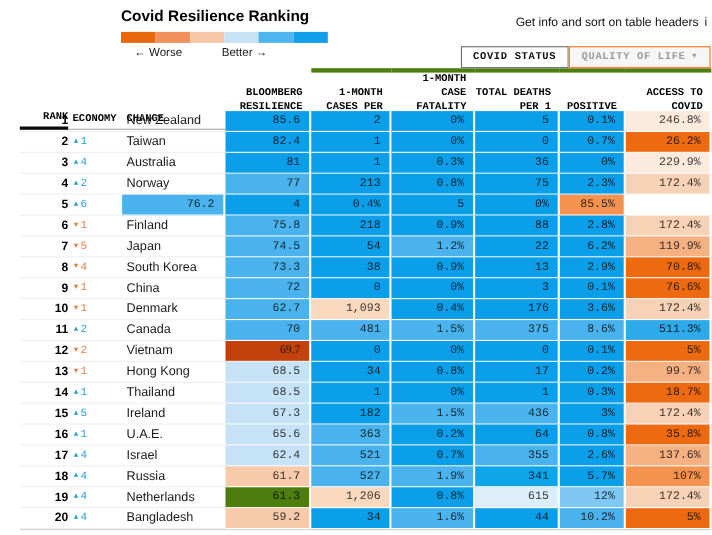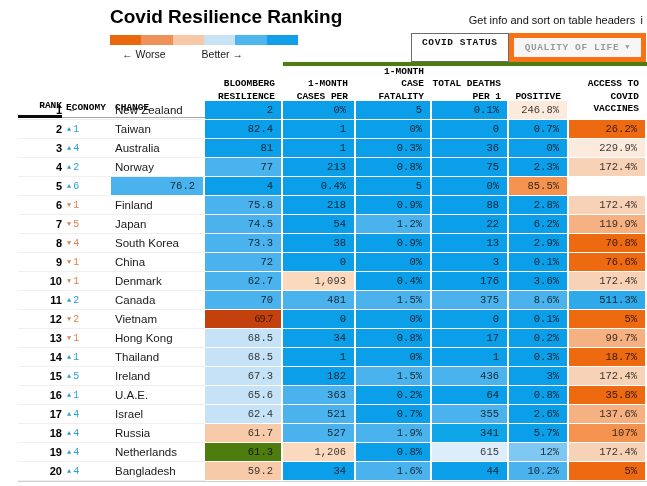--- a/index.html
+++ b/index.html
@@ -2,36 +2,36 @@
 <html><head>
 <meta charset="utf-8">
 <style>
   html,body{margin:0;padding:0;background:#fff;}
   .page{position:relative;width:647px;height:486px;overflow:hidden;background:#fff;
         font-family:"Liberation Sans",sans-serif;}
 
   
   .topbar{position:relative;height:62px;}
   .title-block{position:absolute;left:110px;top:6px;}
-  .page-title{font-size:19px;font-weight:bold;color:#000;margin:0;}
+  .page-title{font-size:14px;font-weight:bold;color:#000;margin:0;}
   .legend{margin-top:7px;width:188px;}
   .legend-bar{display:flex;height:10px;width:188px;}
   .legend-bar .seg{flex:1;height:10px;}
   .legend-labels{display:flex;font-size:10.5px;color:#1a1a1a;margin-top:3px;}
   .legend-labels .worse{margin-left:12px;}
   .legend-labels .better{margin-left:36px;}
 
   .info-line{position:absolute;right:4px;top:12px;font-size:11px;color:#111;}
   .info-icon{display:inline-block;margin-left:5px;color:#222;font-size:11px;}
 
   .tabs{position:absolute;right:1px;bottom:0;display:flex;}
   .tab{font-family:"Liberation Mono","DejaVu Sans Mono",monospace;font-size:9.5px;
        font-weight:bold;letter-spacing:0.6px;cursor:pointer;line-height:10px;}
   .tab.active{border:1px solid #6b6b6b;background:#fff;color:#111;padding:4px 10px;}
-  .tab.inactive{border:5px solid #f97316;background:#f6f6f6;color:#9b9b9b;padding:4px 11px;}
+  .tab.inactive{border:1px solid #f97316;background:#f6f6f6;color:#9b9b9b;padding:4px 11px;}
   .caret{font-size:7px;margin-left:6px;vertical-align:1px;}
 
   
   .tbl{margin-left:18px;width:629px;}
   .hdr,.row{display:grid;grid-template-columns:44px 49px 94px 78px 73px 76px 77px 60px 78px;}
   .hdr{height:39px;}
   .hdr .h{display:flex;align-items:flex-end;justify-content:flex-end;
           font-family:"Liberation Mono","DejaVu Sans Mono",monospace;font-size:9.5px;
           font-weight:bold;line-height:1.3;white-space:pre-line;color:#000;
           padding:0 8px 3px 0;text-align:right;cursor:pointer;}
@@ -116,20 +116,21 @@
 VACCINES</div>
     </div>
 
     <div class="rows" id="rows">
       <div class="row">
         <div class="c rank">1</div>
         <div class="c change">
           <span class="arrow"></span><span class="chg-val dash">–</span>
         </div>
         <div class="c economy">New Zealand</div>
+        <div class="c num" style="background: rgb(10, 159, 232);">85.6</div>
         <div class="c num" style="background: rgb(10, 159, 232);">2</div>
         <div class="c num" style="background: rgb(10, 159, 232);">0%</div>
         <div class="c num" style="background: rgb(10, 159, 232);">5</div>
         <div class="c num" style="background: rgb(10, 159, 232);">0.1%</div>
         <div class="c num" style="background: rgb(252, 235, 221);">246.8%</div>
       </div>
 
       <div class="row">
         <div class="c rank">2</div>
         <div class="c change">

